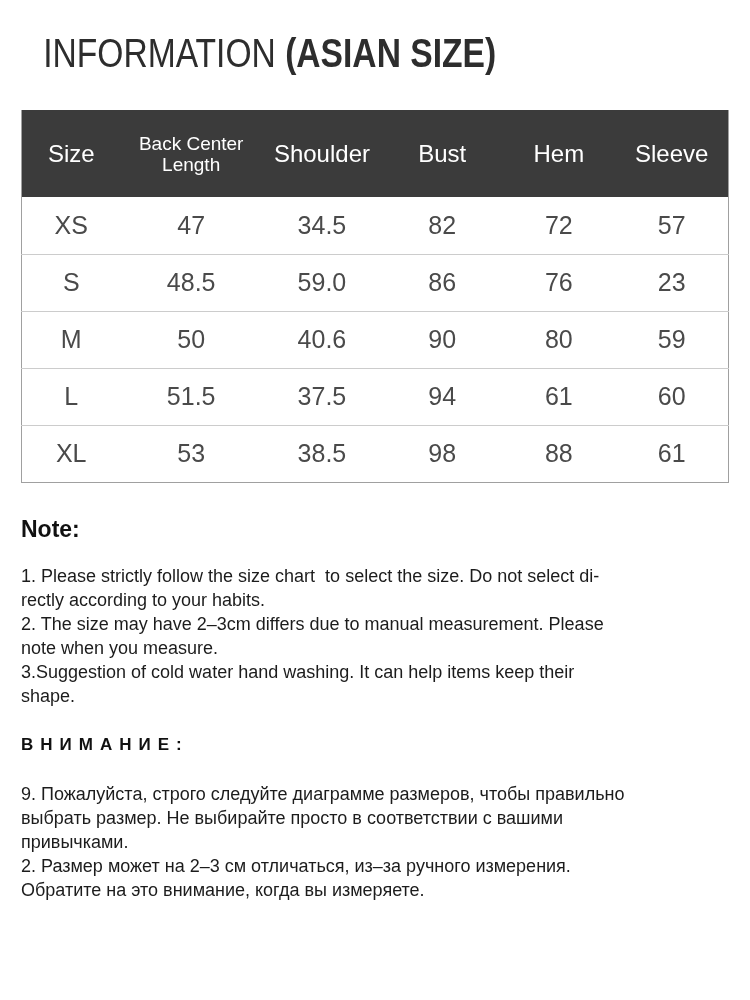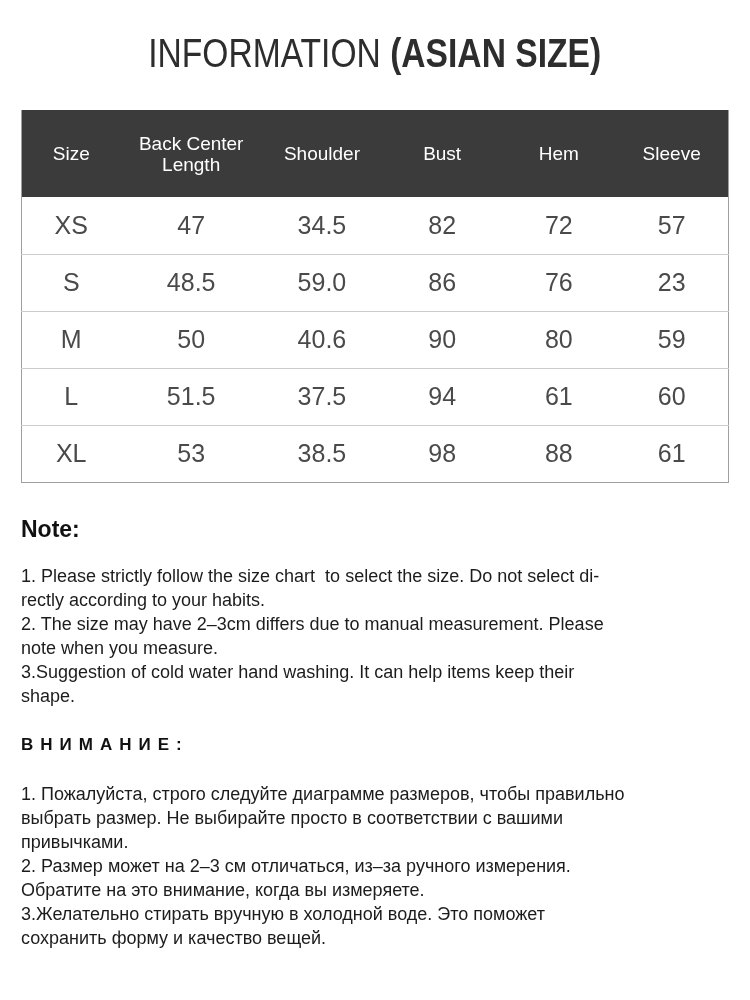--- a/index.html
+++ b/index.html
@@ -19,21 +19,21 @@
     height: 1000px;
     background: var(--page_bg);
     font-family: "Liberation Sans", sans-serif;
     overflow: hidden;
   }
   .page { width: 750px; height: 1000px; }
 
   
   h1.title {
     margin: 30px 0 0;
-    text-align: center;
+    text-align: left;
     font-size: 40px;
     line-height: 46px;
     color: var(--title);
     font-weight: 300;
   }
   .t-squeeze { display: inline-block; transform: scaleX(0.84); transform-origin: center; white-space: nowrap; }
   .t-reg { font-weight: 300; }
   .t-bold { font-weight: 800; }
 
   
@@ -41,21 +41,21 @@
     width: 708px;
     margin: 34px 21px 0;
     border-collapse: collapse;
     table-layout: fixed;
   }
   table.size-table { border: 1px solid var(--border); border-top: none; }
   thead th {
     background: var(--header_bg);
     color: var(--header_text);
     height: 87px;
-    font-size: 19px;
+    font-size: 24px;
     font-weight: 400;
     text-align: center;
     vertical-align: middle;
     padding: 0;
     border: none;
   }
   thead th.two-line { font-size: 19px; line-height: 21px; white-space: pre-line; }
   col.c1 { width: 14%; }
   col.c2 { width: 20%; }
   col.c3 { width: 17%; }
@@ -177,22 +177,20 @@
     <p>1. Please strictly follow the size chart  to select the size. Do not select di-
 rectly according to your habits.</p>
     <p>2. The size may have 2–3cm differs due to manual measurement. Please
 note when you measure.</p>
     <p>3.Suggestion of cold water hand washing. It can help items keep their
 shape.</p>
   </section>
 
   <section class="text-block attention">
     <h2 class="attention-heading">ВНИМАНИЕ:</h2>
-    <p>1. Пожалуйста, строго следуйте диаграмме размеров, чтобы правильно
+    <p>9. Пожалуйста, строго следуйте диаграмме размеров, чтобы правильно
 выбрать размер. Не выбирайте просто в соответствии с вашими
 привычками.</p>
     <p>2. Размер может на 2–3 см отличаться, из–за ручного измерения.
 Обратите на это внимание, когда вы измеряете.</p>
-    <p>3.Желательно стирать вручную в холодной воде. Это поможет
-сохранить форму и качество вещей.</p>
   </section>
 
 </div>
 
 </body></html>

